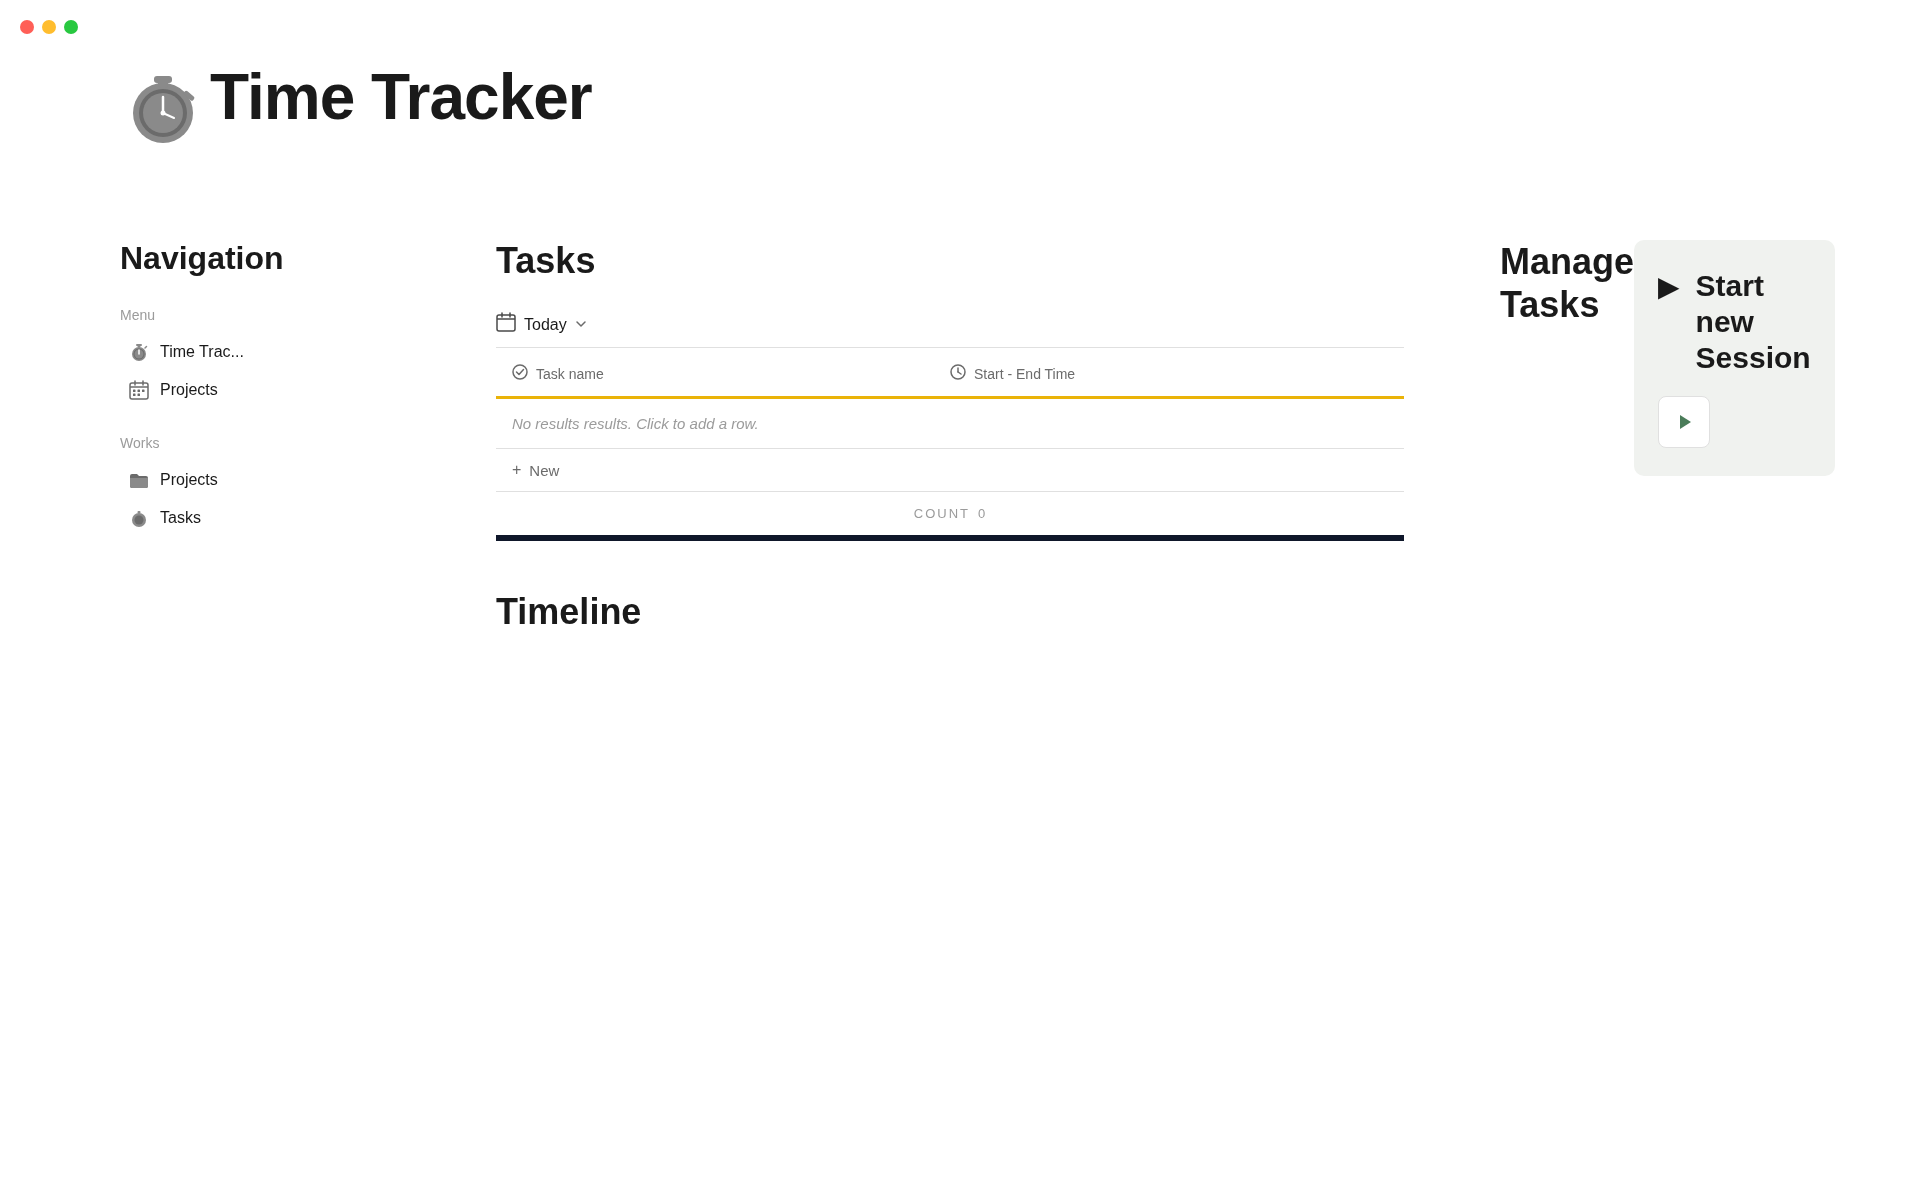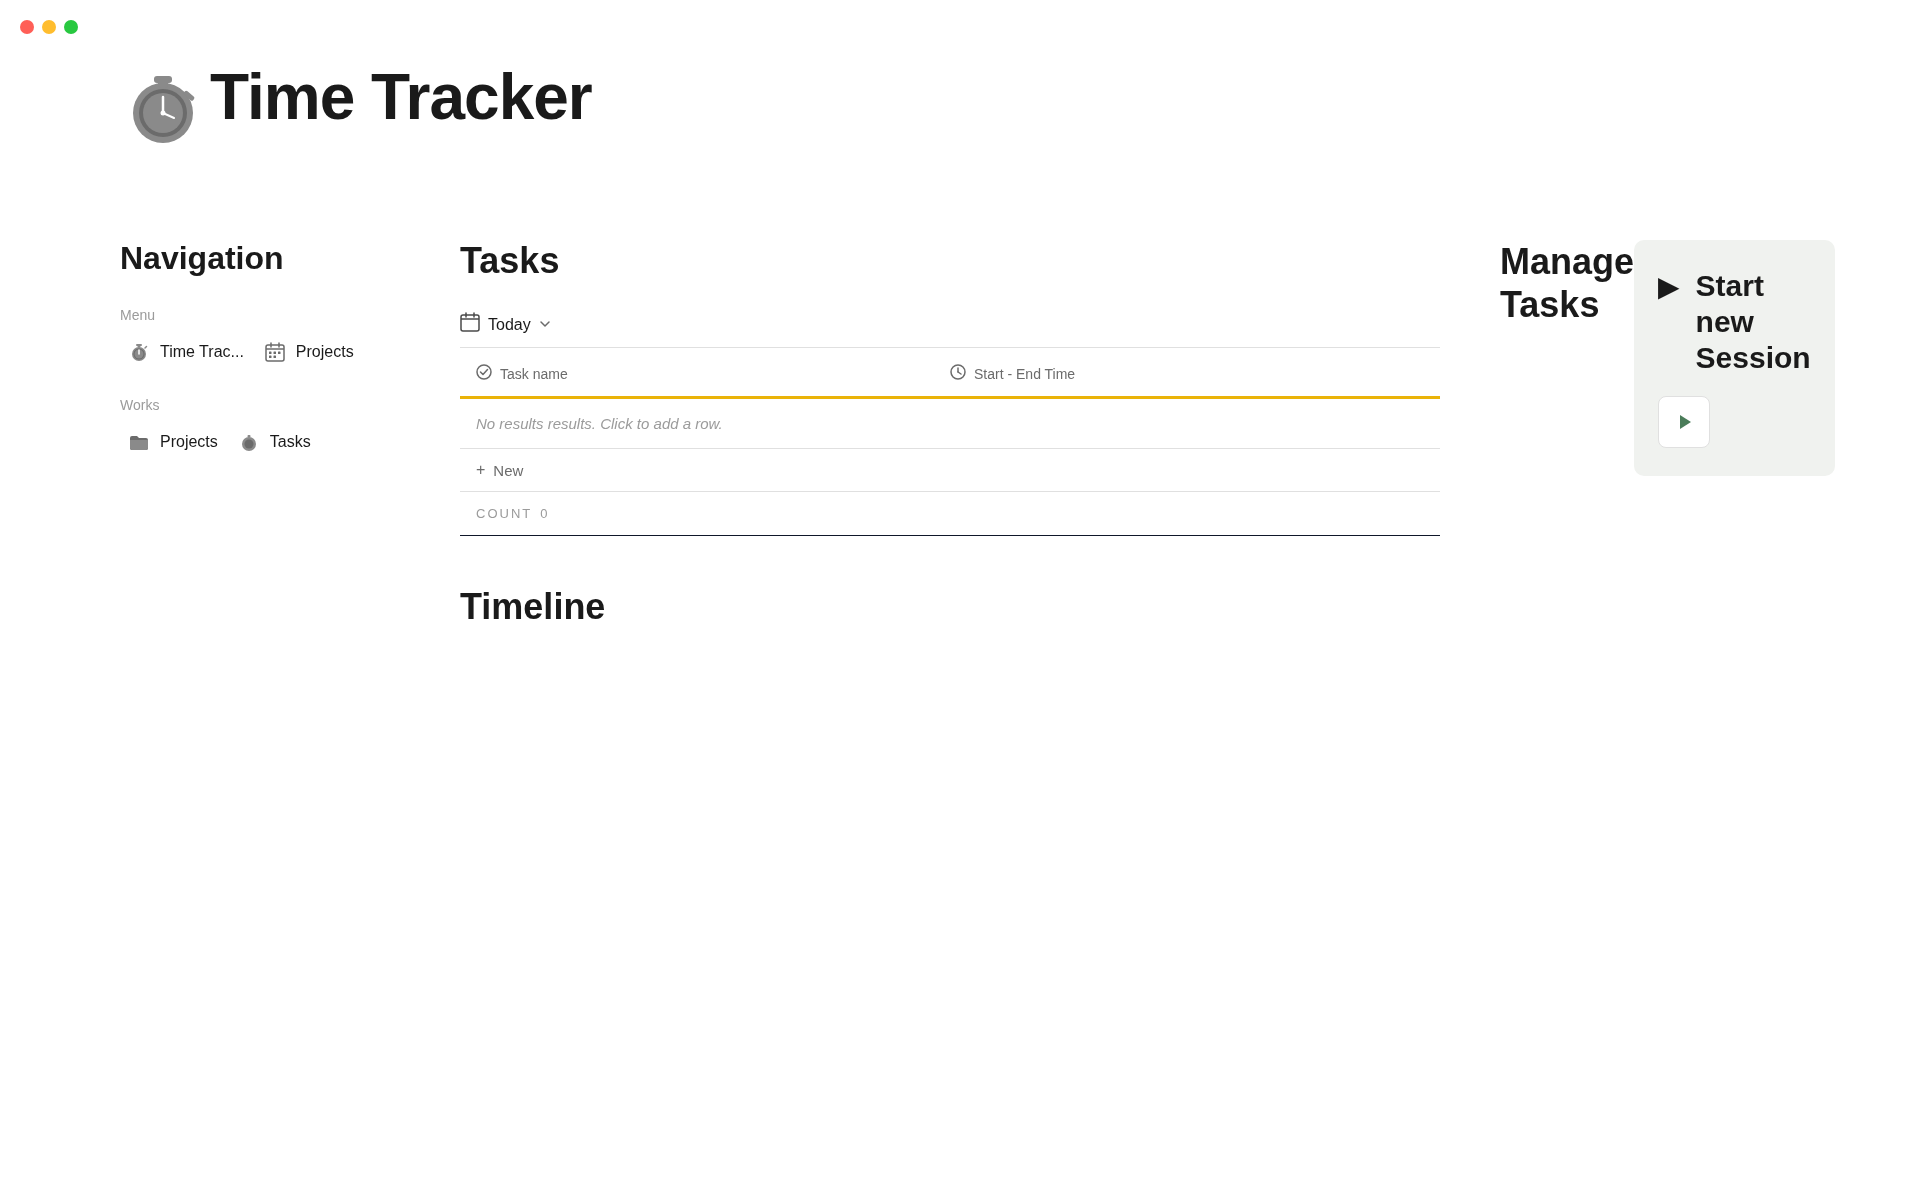--- a/index.html
+++ b/index.html
@@ -61,42 +61,42 @@
       font-size: 64px;
       font-weight: 700;
       color: #1a1a1a;
       letter-spacing: -1px;
     }
 
     
     .content-grid {
       display: grid;
       grid-template-columns: 280px 1fr 300px;
-      gap: 60px;
+      gap: 96px;
       align-items: start;
     }
 
     
     .nav-section h2 {
       font-size: 32px;
       font-weight: 700;
       margin-bottom: 30px;
       color: #1a1a1a;
     }
 
     .nav-group-label {
       font-size: 14px;
       color: #9b9b9b;
       margin-bottom: 12px;
       font-weight: 400;
     }
 
     .nav-items {
       display: flex;
-      flex-direction: row;
+      flex-direction: column;
       gap: 4px;
       margin-bottom: 28px;
     }
 
     .nav-item {
       display: flex;
       align-items: center;
       gap: 10px;
       padding: 6px 8px;
       border-radius: 6px;
@@ -191,22 +191,23 @@
       padding: 12px 16px;
       border-bottom: 1px solid #e0e0e0;
       color: #6b6b6b;
       font-size: 15px;
       cursor: pointer;
     }
 
     .count-row {
       display: flex;
       align-items: center;
+      justify-content: center;
       padding: 14px 16px;
-      border-bottom: 1px solid #0f172a;
+      border-bottom: 6px solid #0f172a;
       color: #9b9b9b;
       font-size: 13px;
       letter-spacing: 1px;
       gap: 8px;
     }
 
     
     .manage-section {
       display: flex;
       flex-direction: row;

